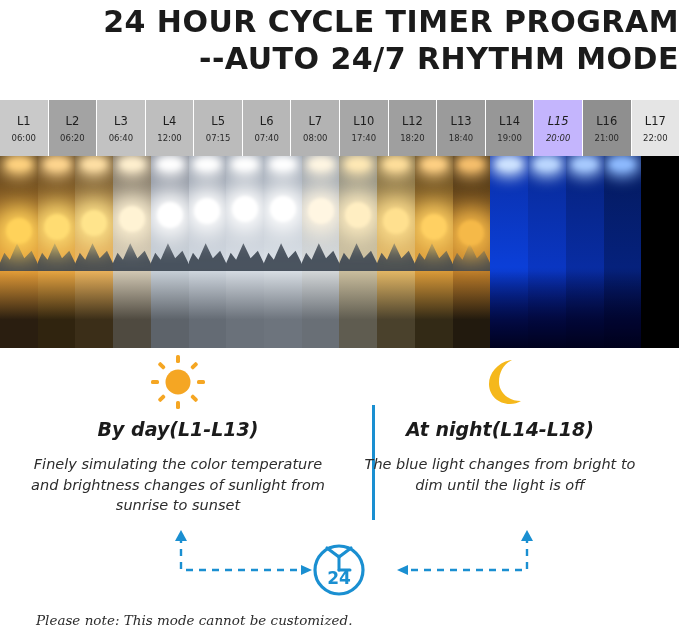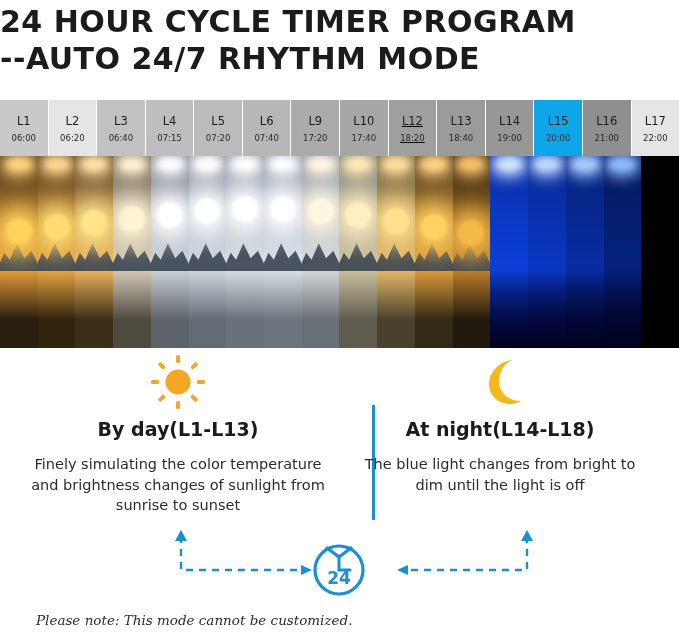--- a/index.html
+++ b/index.html
@@ -12,21 +12,21 @@
     width: 679px;
     height: 636px;
     position: relative;
     font-family: "DejaVu Sans", sans-serif;
     overflow: hidden;
   }
 
   
   .title-block {
     padding-top: 4px;
-    text-align: left;
+    text-align: right;
   }
   .title-line {
     font-family: "DejaVu Sans", sans-serif;
     font-weight: bold;
     font-size: 30px;
     letter-spacing: 0.5px;
     color: #1b1b1b;
     line-height: 1.22;
     white-space: nowrap;
   }
@@ -139,20 +139,21 @@
     top: 57px;
     width: 3px;
     height: 115px;
     background: #1a8fd1;
   }
   .col {
     position: absolute;
     top: 0;
     width: 340px;
     text-align: center;
+    font-style: italic;
   }
   .col-day { left: 8px; }
   .col-night { left: 330px; }
   .icon-wrap {
     height: 58px;
     display: flex;
     align-items: center;
     justify-content: center;
     padding-top: 10px;
   }
@@ -205,61 +206,61 @@
 <div class="title-block">
   <div class="title-line">24 HOUR CYCLE TIMER PROGRAM</div>
   <div class="title-line">--AUTO 24/7 RHYTHM MODE</div>
 </div>
 
 <div class="timeline" id="timeline">
     <div class="slot" style="background: rgb(201, 201, 201);">
       <div class="slot-label">L1</div>
       <div class="slot-time">06:00</div>
     </div>
-    <div class="slot" style="background: #e5e5e5;">
+    <div class="slot" style="background: #a3a3a3;">
       <div class="slot-label">L2</div>
       <div class="slot-time">06:20</div>
     </div>
     <div class="slot" style="background: rgb(194, 194, 194);">
       <div class="slot-label">L3</div>
       <div class="slot-time">06:40</div>
     </div>
     <div class="slot" style="background: rgb(190, 190, 190);">
       <div class="slot-label">L4</div>
-      <div class="slot-time">07:15</div>
+      <div class="slot-time">12:00</div>
     </div>
     <div class="slot" style="background: rgb(187, 187, 187);">
       <div class="slot-label">L5</div>
-      <div class="slot-time">07:20</div>
+      <div class="slot-time">07:15</div>
     </div>
     <div class="slot" style="background: rgb(183, 183, 183);">
       <div class="slot-label">L6</div>
       <div class="slot-time">07:40</div>
     </div>
-    <div class="slot" style="background: rgb(171, 171, 171);">
-      <div class="slot-label">L9</div>
-      <div class="slot-time">17:20</div>
+    <div class="slot" style="background: rgb(179, 179, 179);">
+      <div class="slot-label">L7</div>
+      <div class="slot-time">08:00</div>
     </div>
     <div class="slot" style="background: rgb(167, 167, 167);">
       <div class="slot-label">L10</div>
       <div class="slot-time">17:40</div>
     </div>
-    <div class="slot" style="background: rgb(159, 159, 159); text-decoration: underline;">
+    <div class="slot" style="background: rgb(159, 159, 159);">
       <div class="slot-label">L12</div>
       <div class="slot-time">18:20</div>
     </div>
     <div class="slot" style="background: rgb(155, 155, 155);">
       <div class="slot-label">L13</div>
       <div class="slot-time">18:40</div>
     </div>
     <div class="slot" style="background: rgb(151, 151, 151);">
       <div class="slot-label">L14</div>
       <div class="slot-time">19:00</div>
     </div>
-    <div class="slot" style="background: #0ea5e9;">
+    <div class="slot" style="background: #c4b5fd; font-style: italic;">
       <div class="slot-label">L15</div>
       <div class="slot-time">20:00</div>
     </div>
     <div class="slot" style="background: rgb(143, 143, 143);">
       <div class="slot-label">L16</div>
       <div class="slot-time">21:00</div>
     </div>
     <div class="slot" style="background: #e5e5e5;">
       <div class="slot-label">L17</div>
       <div class="slot-time">22:00</div>

